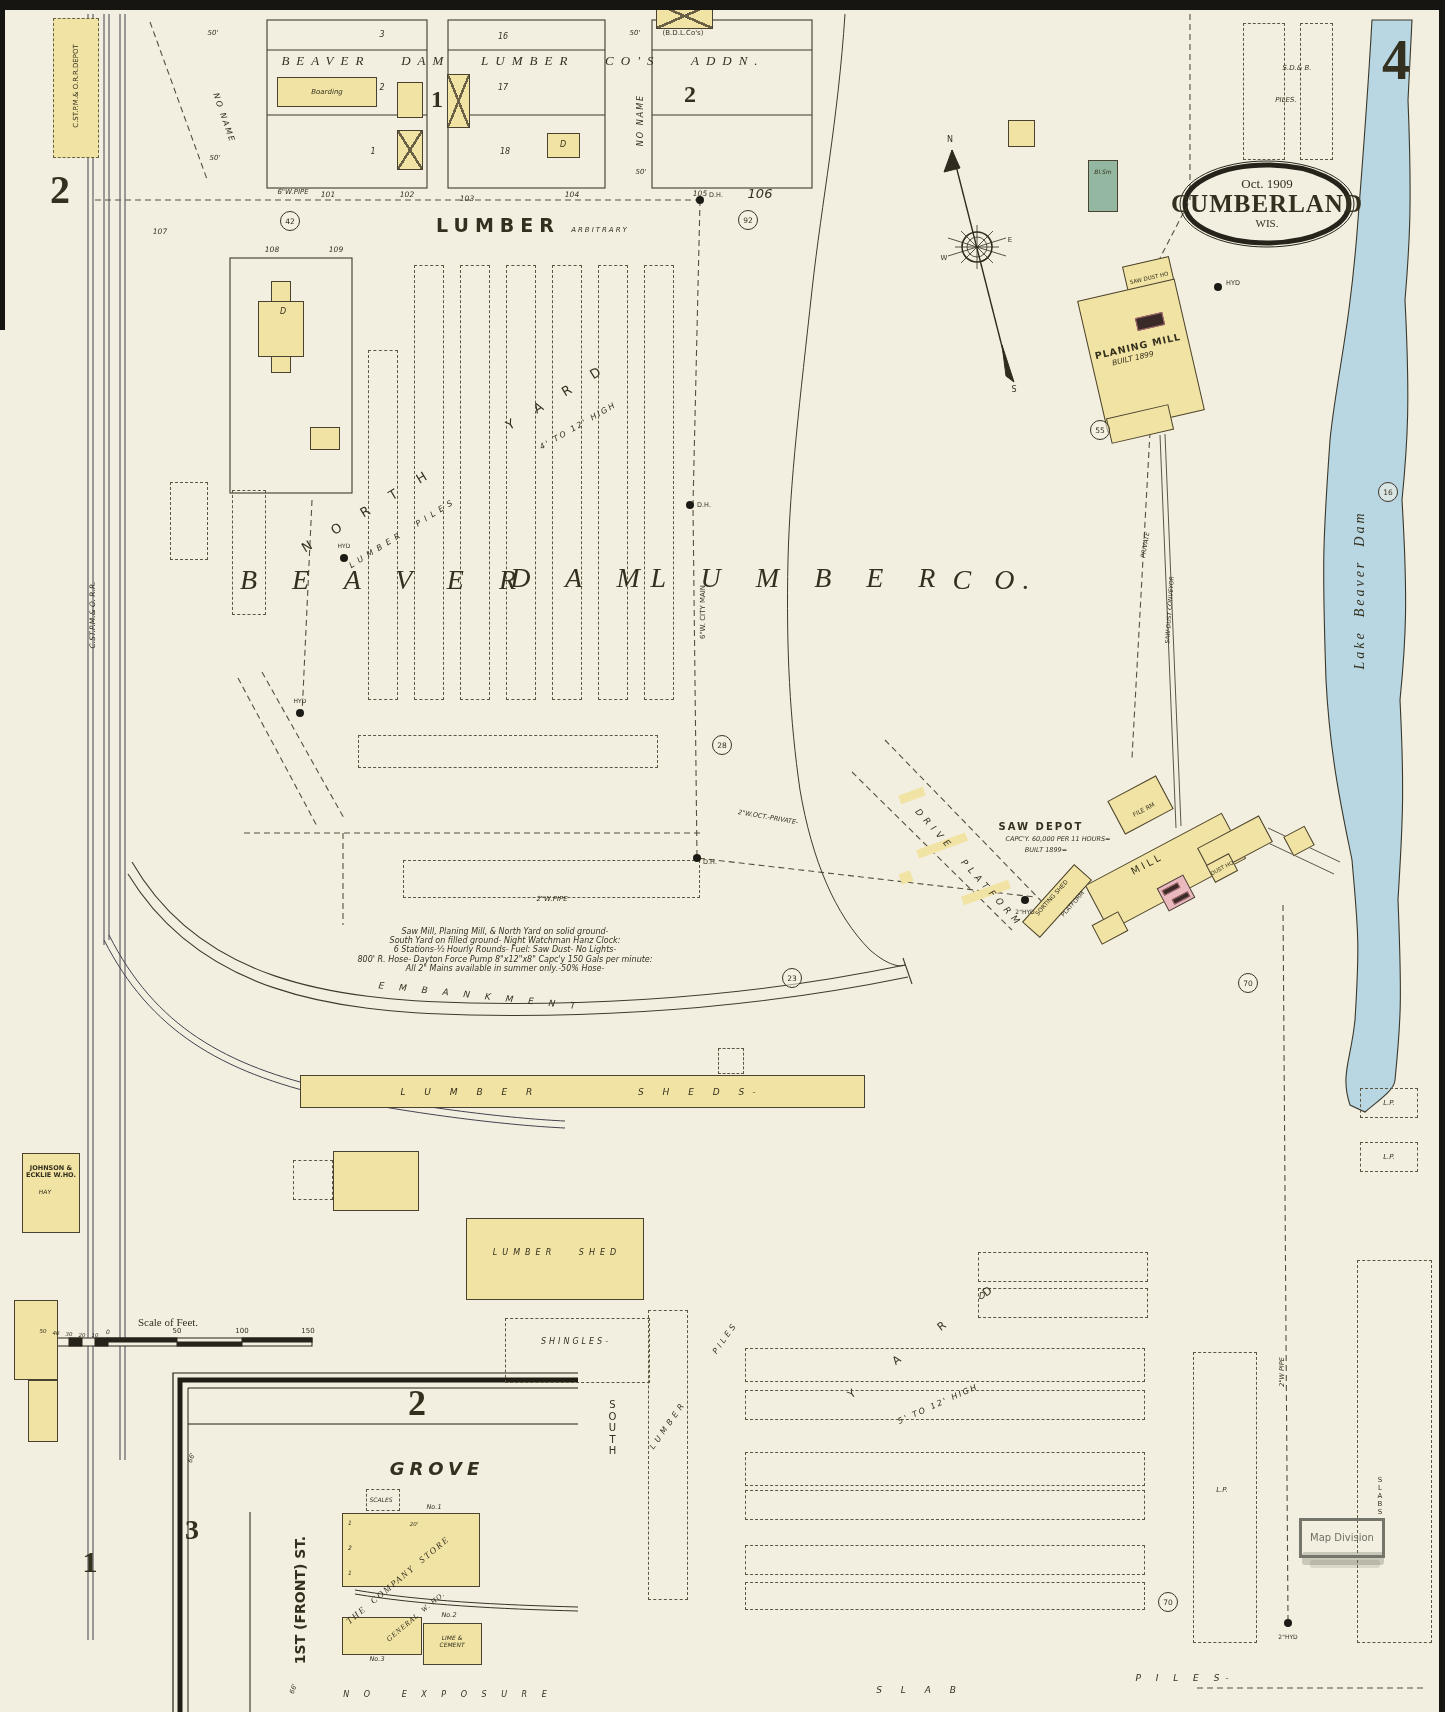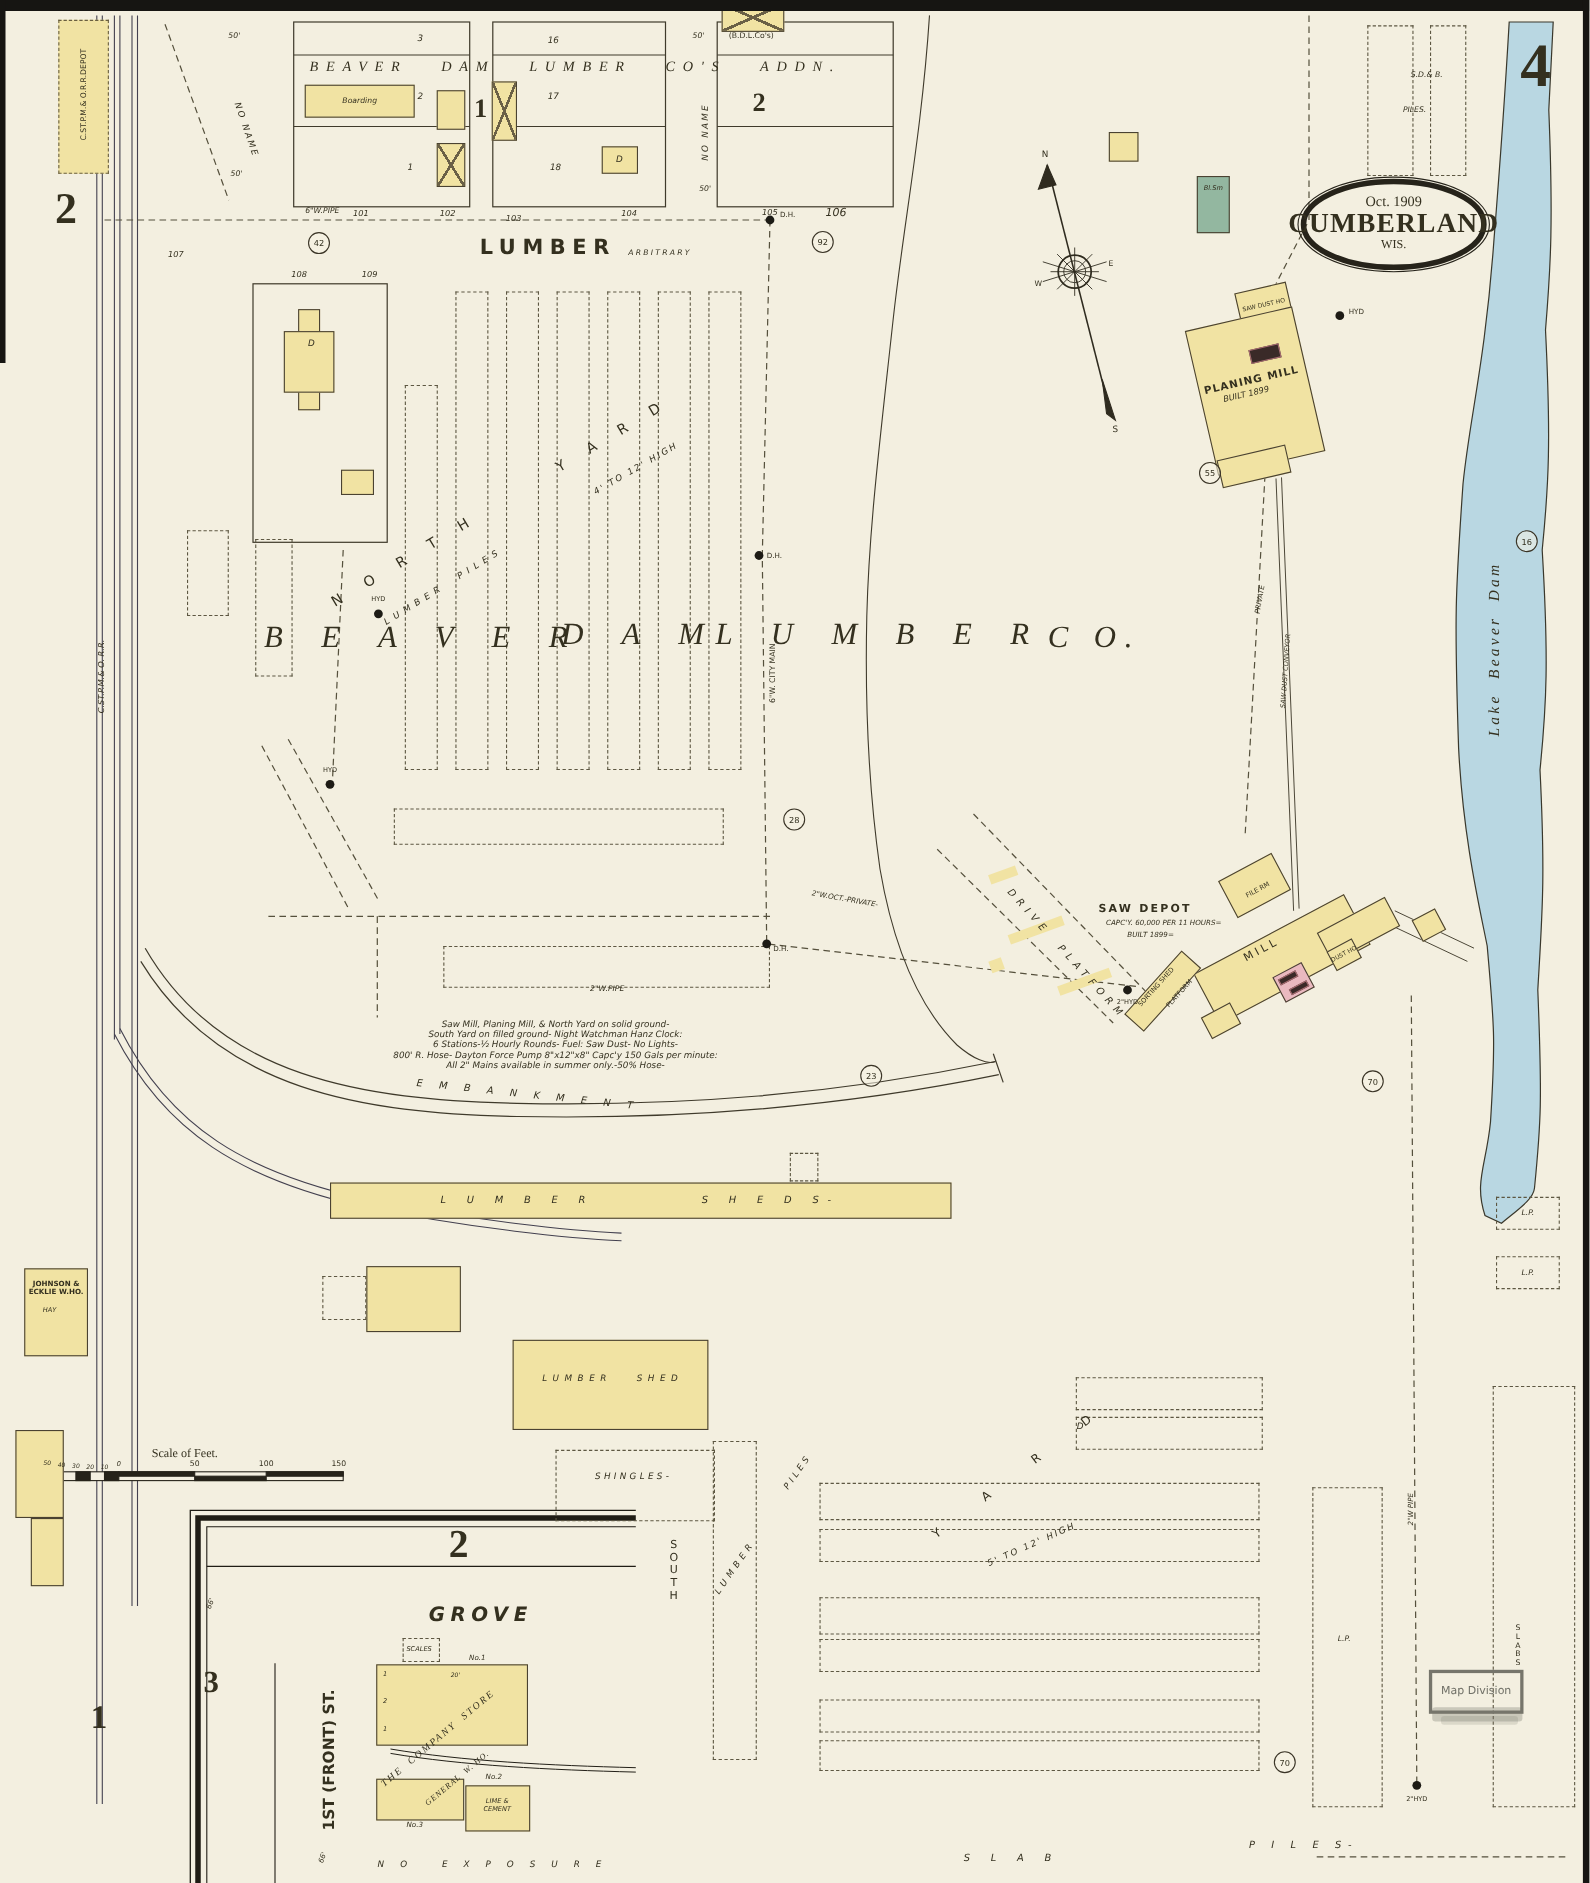--- a/index.html
+++ b/index.html
@@ -246,21 +246,21 @@
       <div class="lbl it" style="left: 503px; top: 37px; font-size: 8px; transform: translate(-50%, -50%);">16</div>
       <div class="lbl it" style="left: 503px; top: 88px; font-size: 8px; transform: translate(-50%, -50%);">17</div>
       <div class="lbl it" style="left: 505px; top: 152px; font-size: 8px; transform: translate(-50%, -50%);">18</div>
       <div class="lbl it" style="left: 563px; top: 145px; font-size: 8px; transform: translate(-50%, -50%);">D</div>
       <div class="lbl" style="left: 683px; top: 33px; font-size: 7px; transform: translate(-50%, -50%);">(B.D.L.Co's)</div>
       <div class="lbl it" style="left: 328px; top: 195px; font-size: 7.5px; transform: translate(-50%, -50%);">101</div>
       <div class="lbl it" style="left: 407px; top: 195px; font-size: 7.5px; transform: translate(-50%, -50%);">102</div>
       <div class="lbl it" style="left: 467px; top: 199px; font-size: 7.5px; transform: translate(-50%, -50%);">103</div>
       <div class="lbl it" style="left: 572px; top: 195px; font-size: 7.5px; transform: translate(-50%, -50%);">104</div>
       <div class="lbl it" style="left: 700px; top: 194px; font-size: 7.5px; transform: translate(-50%, -50%);">105</div>
-      <div class="lbl it" style="left: 760px; top: 194px; font-size: 10px; transform: translate(-50%, -50%); font-style: italic;">106</div>
+      <div class="lbl it" style="left: 760px; top: 194px; font-size: 13px; transform: translate(-50%, -50%); font-style: italic;">106</div>
       <div class="lbl it" style="left: 160px; top: 232px; font-size: 7.5px; transform: translate(-50%, -50%);">107</div>
       <div class="lbl it" style="left: 272px; top: 250px; font-size: 7.5px; transform: translate(-50%, -50%);">108</div>
       <div class="lbl it" style="left: 336px; top: 250px; font-size: 7.5px; transform: translate(-50%, -50%);">109</div>
       <div class="lbl it" style="left: 213px; top: 33px; font-size: 7px; transform: translate(-50%, -50%);">50'</div>
       <div class="lbl it" style="left: 215px; top: 158px; font-size: 7px; transform: translate(-50%, -50%);">50'</div>
       <div class="lbl it" style="left: 635px; top: 33px; font-size: 7px; transform: translate(-50%, -50%);">50'</div>
       <div class="lbl it" style="left: 641px; top: 172px; font-size: 7px; transform: translate(-50%, -50%);">50'</div>
       <div class="lbl it" style="left: 293px; top: 192px; font-size: 7px; transform: translate(-50%, -50%);">6"W.PIPE</div>
       <div class="lbl b" style="left: 498px; top: 226px; font-size: 19px; letter-spacing: 6px; transform: translate(-50%, -50%);">LUMBER</div>
       <div class="lbl it" style="left: 600px; top: 230px; font-size: 7px; letter-spacing: 2px; transform: translate(-50%, -50%);">ARBITRARY</div>

